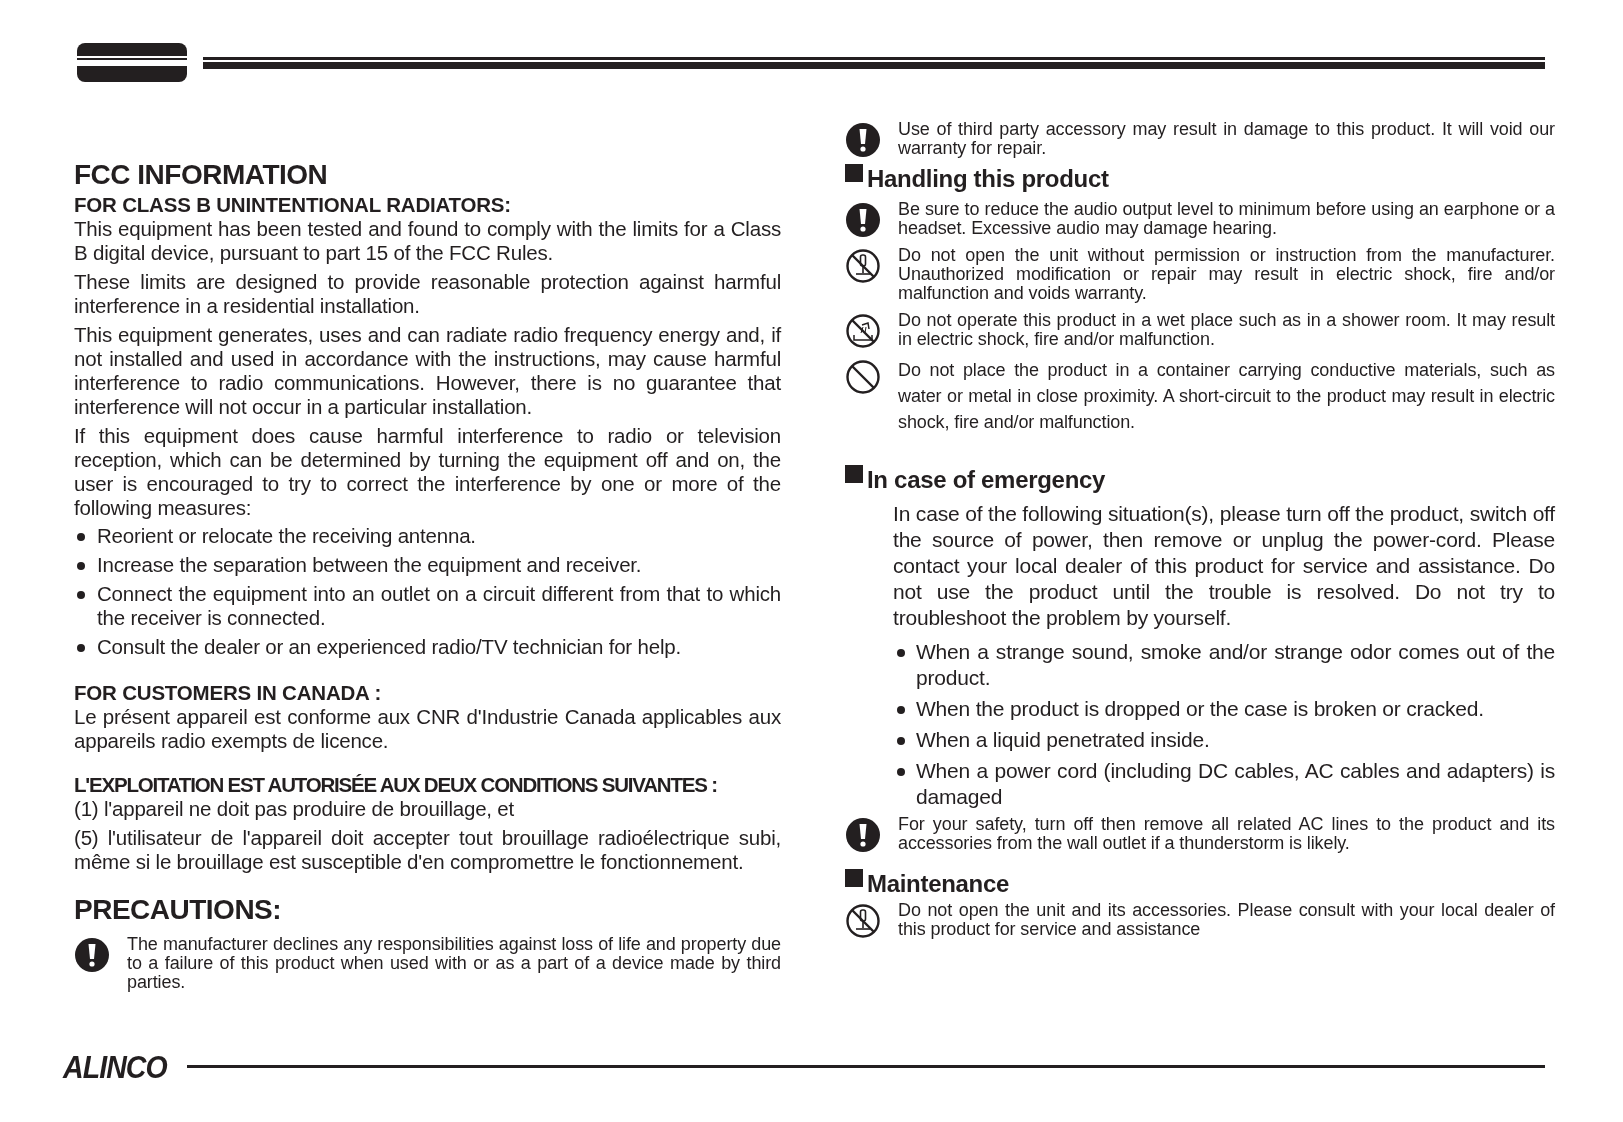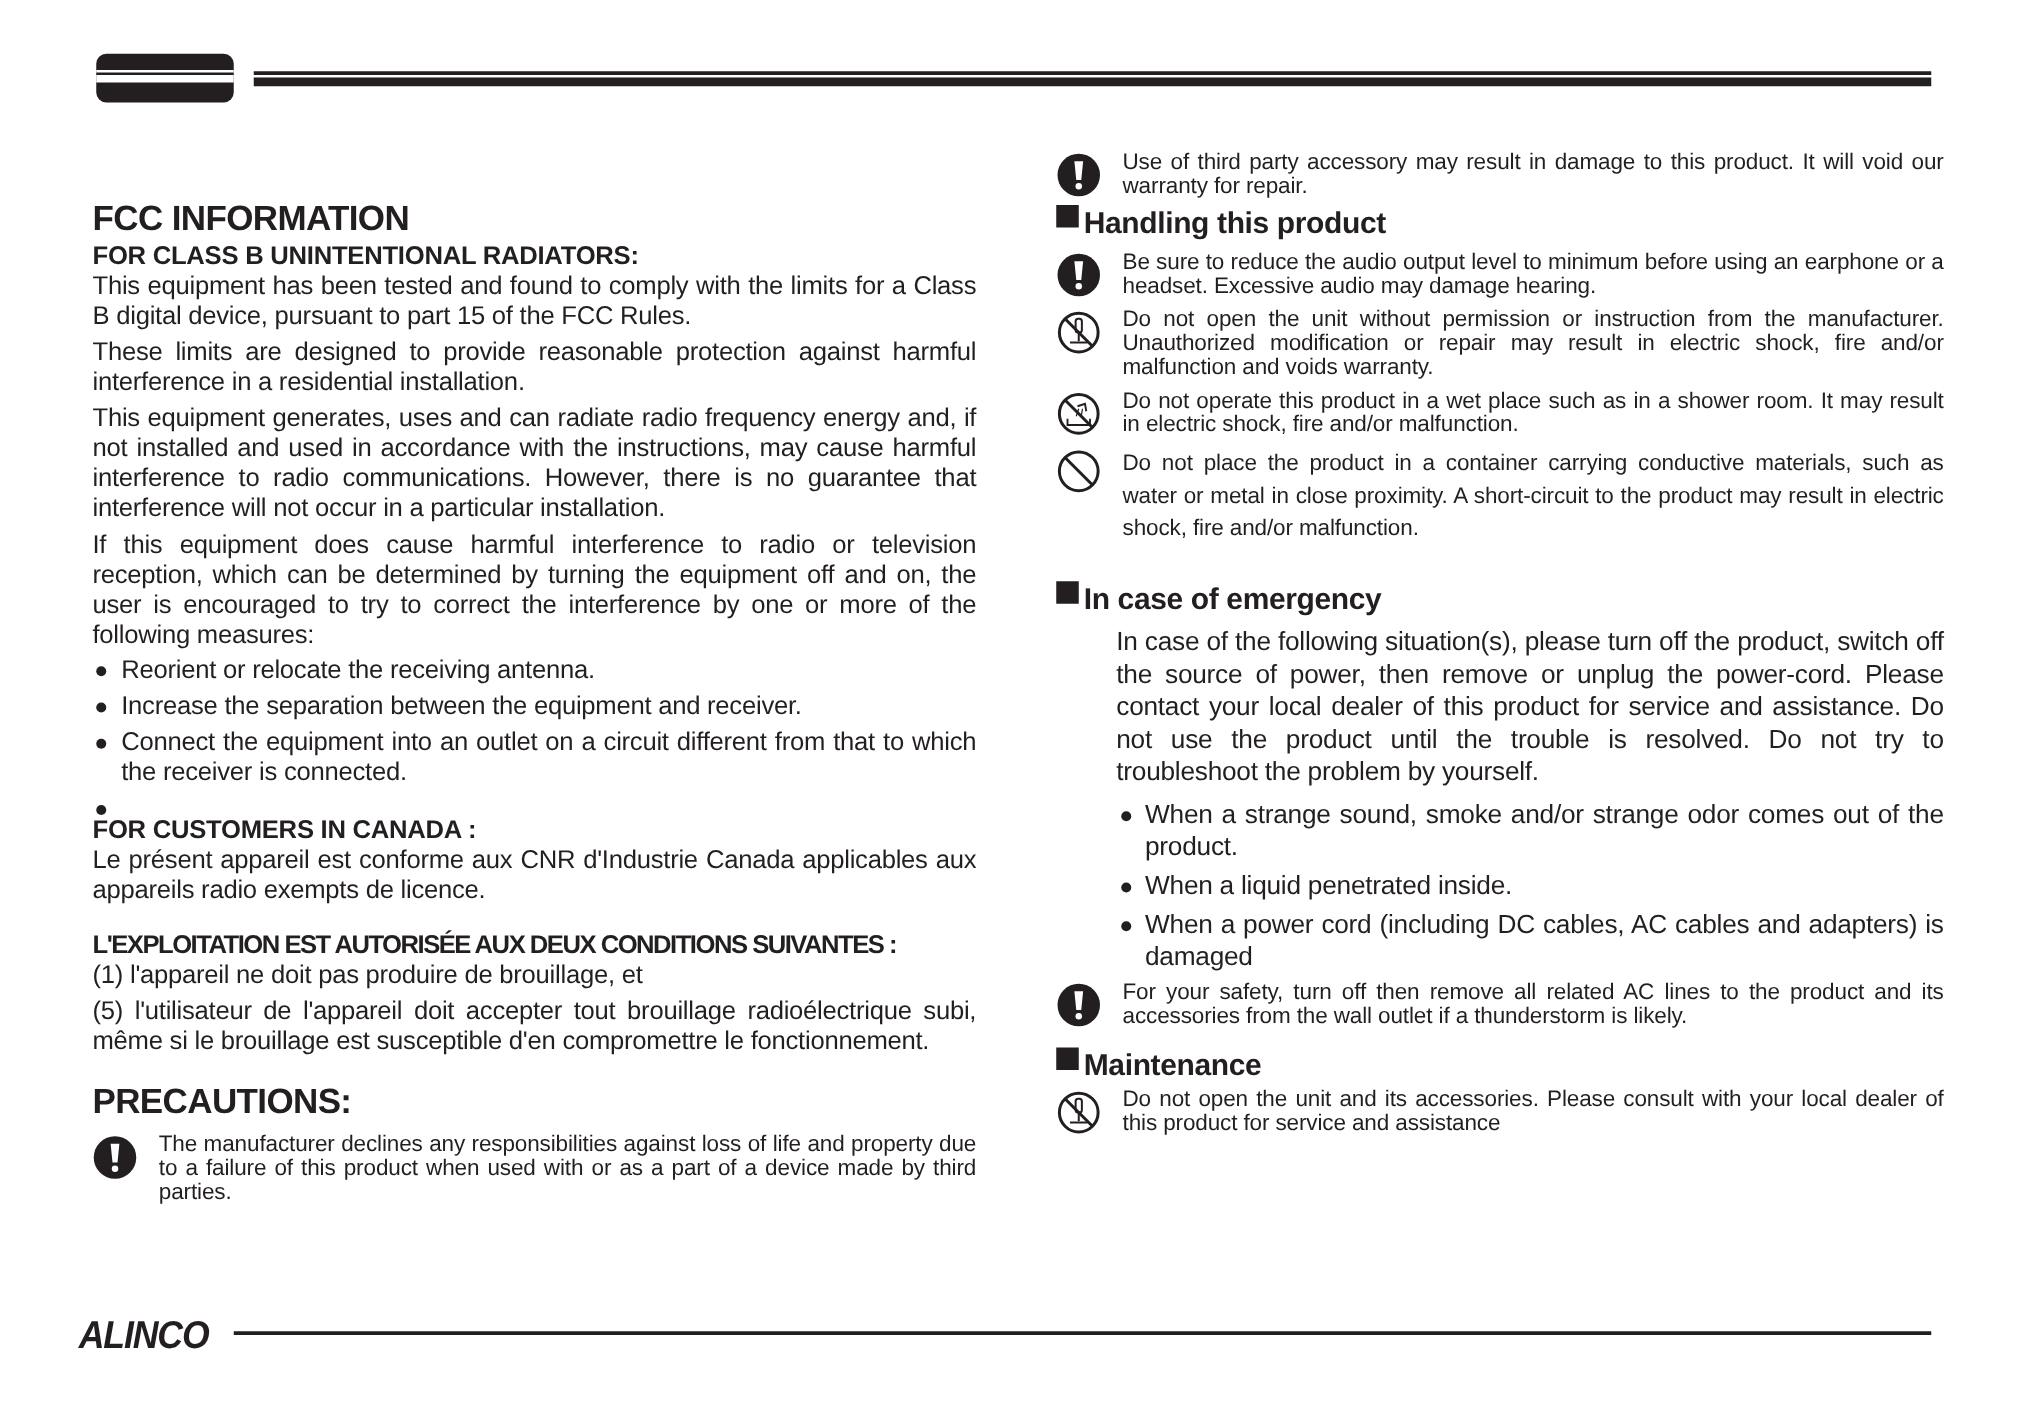--- a/index.html
+++ b/index.html
@@ -55,21 +55,21 @@
   <h1 class="h1">FCC INFORMATION</h1>
   <div class="h2">FOR CLASS B UNINTENTIONAL RADIATORS:</div>
   <p class="p">This equipment has been tested and found to comply with the limits for a Class B digital device, pursuant to part 15 of the FCC Rules.</p>
   <p class="p">These limits are designed to provide reasonable protection against harmful interference in a residential installation.</p>
   <p class="p">This equipment generates, uses and can radiate radio frequency energy and, if not installed and used in accordance with the instructions, may cause harmful interference to radio communications. However, there is no guarantee that interference will not occur in a particular installation.</p>
   <p class="p" style="margin-bottom:4px">If this equipment does cause harmful interference to radio or television reception, which can be determined by turning the equipment off and on, the user is encouraged to try to correct the interference by one or more of the following measures:</p>
   <ul class="bullets">
     <li><span class="dot"></span><span>Reorient or relocate the receiving antenna.</span></li>
     <li><span class="dot"></span><span>Increase the separation between the equipment and receiver.</span></li>
     <li style="text-align:justify"><span class="dot"></span><span>Connect the equipment into an outlet on a circuit different from that to which the receiver is connected.</span></li>
-    <li><span class="dot"></span></li>
+    <li><span class="dot"></span><span>Consult the dealer or an experienced radio/TV technician for help.</span></li>
   </ul>
 
   <div style="height:16px"></div>
   <div class="h2">FOR CUSTOMERS IN CANADA :</div>
   <p class="p">Le présent appareil est conforme aux CNR d'Industrie Canada  applicables aux appareils radio exempts de licence.</p>
 
   <div style="height:14px"></div>
   <div class="h2" style="letter-spacing:-1.2px">L'EXPLOITATION EST AUTORISÉE AUX DEUX CONDITIONS SUIVANTES :</div>
   <p class="p">(1) l'appareil ne doit pas produire de brouillage, et</p>
   <p class="p">(5) l'utilisateur de l'appareil doit accepter tout brouillage radioélectrique subi, même si le brouillage est susceptible d'en compromettre le fonctionnement.</p>
@@ -146,20 +146,21 @@
 
   <div style="height:30px"></div>
   <div class="sec-head">
     <span class="sq"></span>
     <span>In case of emergency</span>
   </div>
   <div style="height:6px"></div>
   <p class="em-text">In case of the following situation(s), please turn off the product, switch off the source of power, then remove or unplug the power-cord. Please contact your local dealer of this product for service and assistance. Do not use the product until the trouble is resolved. Do not try to troubleshoot the problem by yourself.</p>
   <ul class="em-bullets">
     <li><span class="dot"></span><span>When a strange sound, smoke and/or strange odor comes out of the product.</span></li>
+    <li><span class="dot"></span><span>When the product is dropped or the case is broken or cracked.</span></li>
     <li><span class="dot"></span><span>When a liquid penetrated inside.</span></li>
     <li><span class="dot"></span><span>When a power cord (including DC cables, AC cables and adapters) is damaged</span></li>
   </ul>
 
   <div class="warn">
     <svg class="ico" viewBox="0 0 36 36">
       <circle cx="18" cy="18" r="17" fill="#231f20"></circle>
       <path d="M14.5 7 h7 l-1.5 15 h-4 z" fill="#fff"></path>
       <circle cx="18" cy="27" r="2.6" fill="#fff"></circle>
     </svg>

